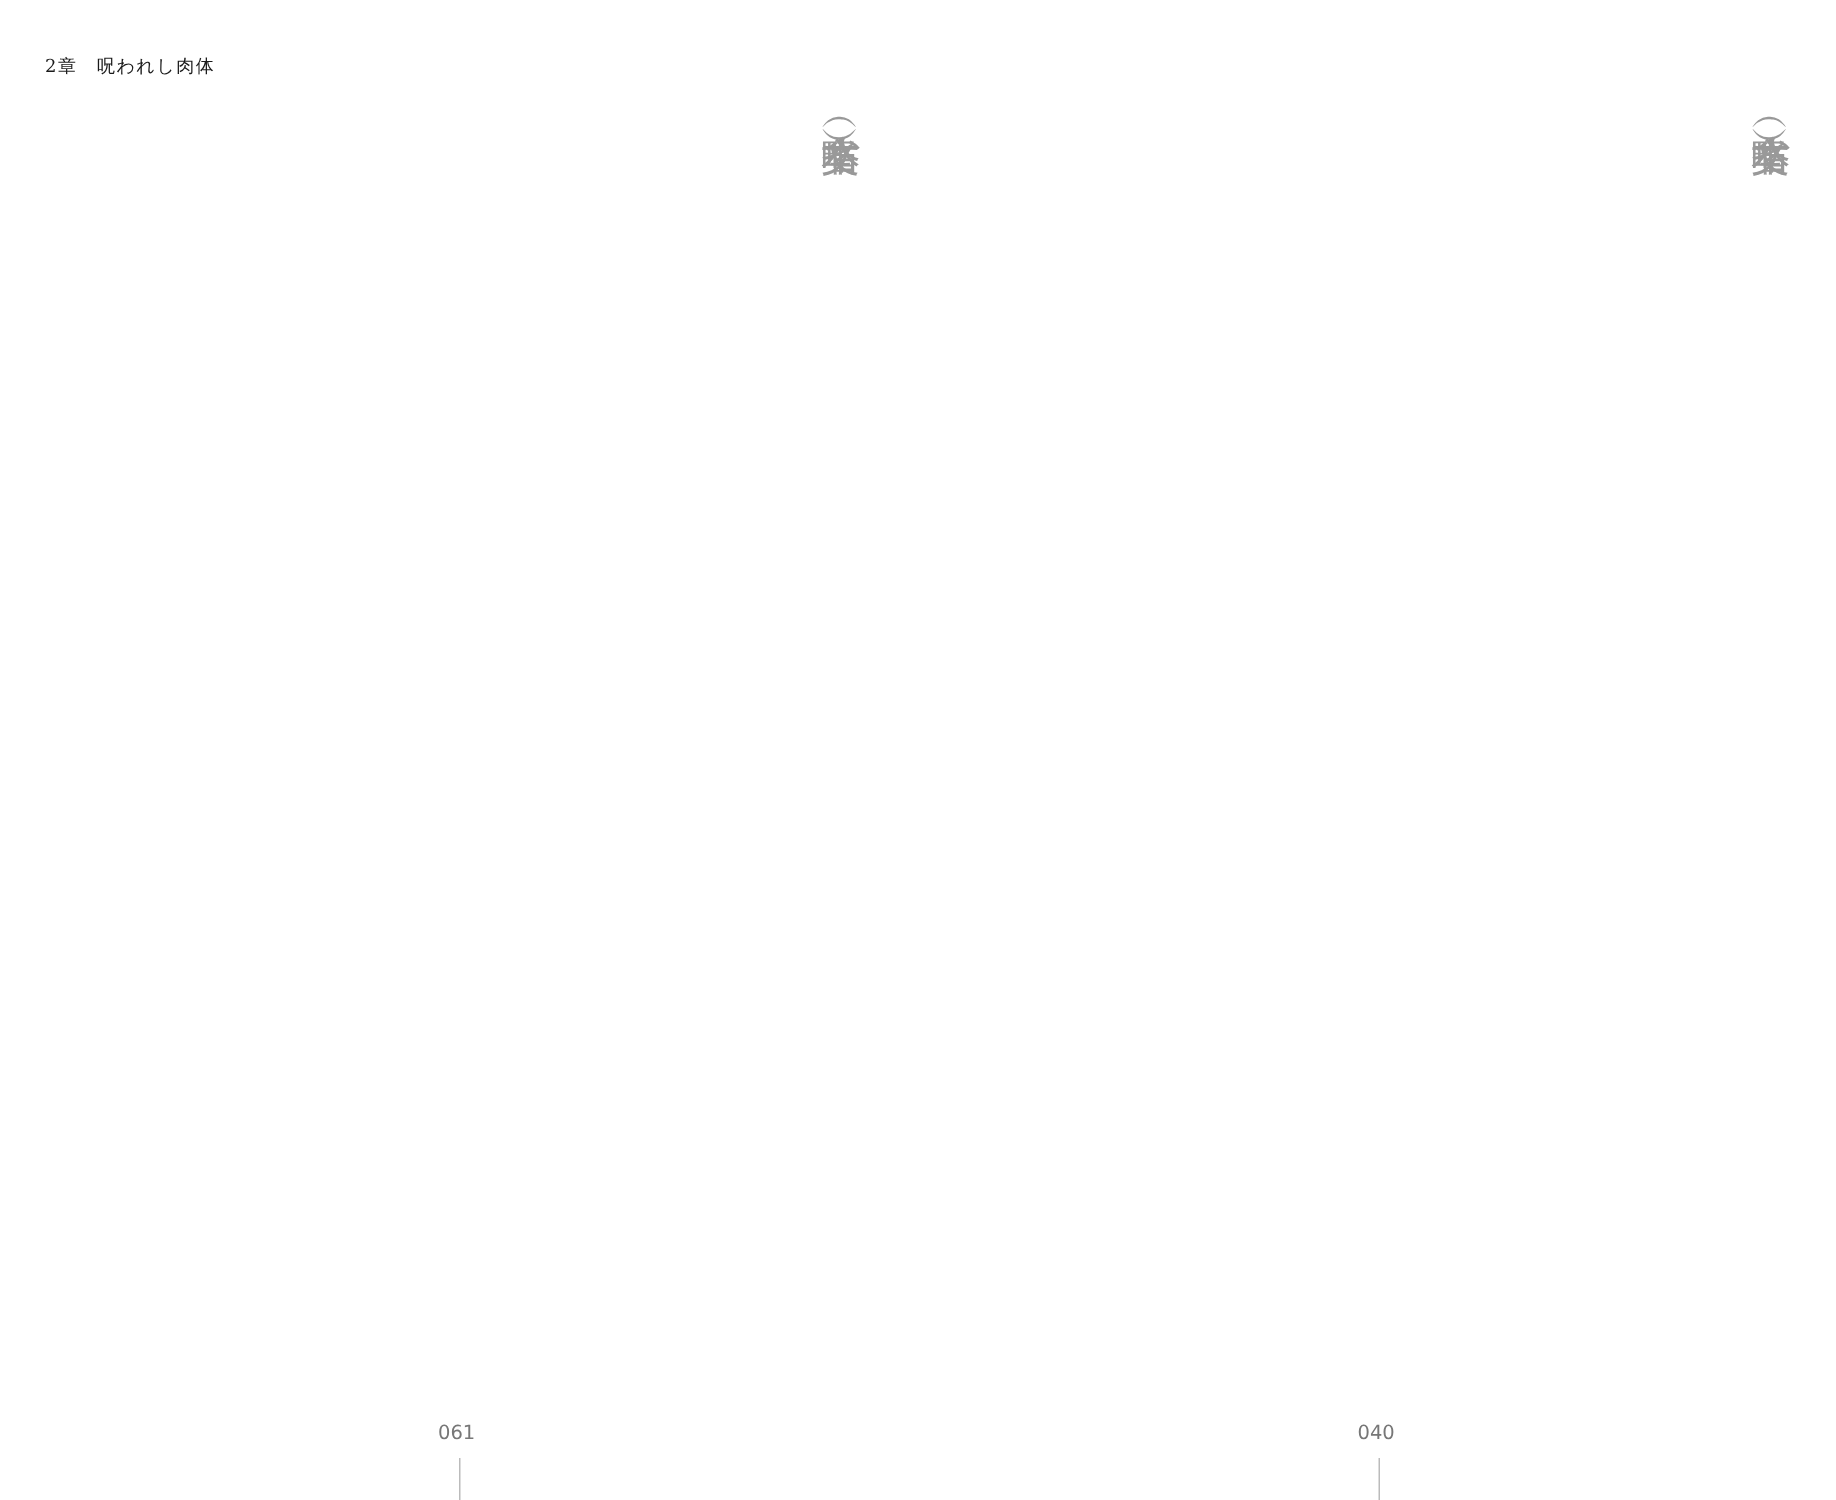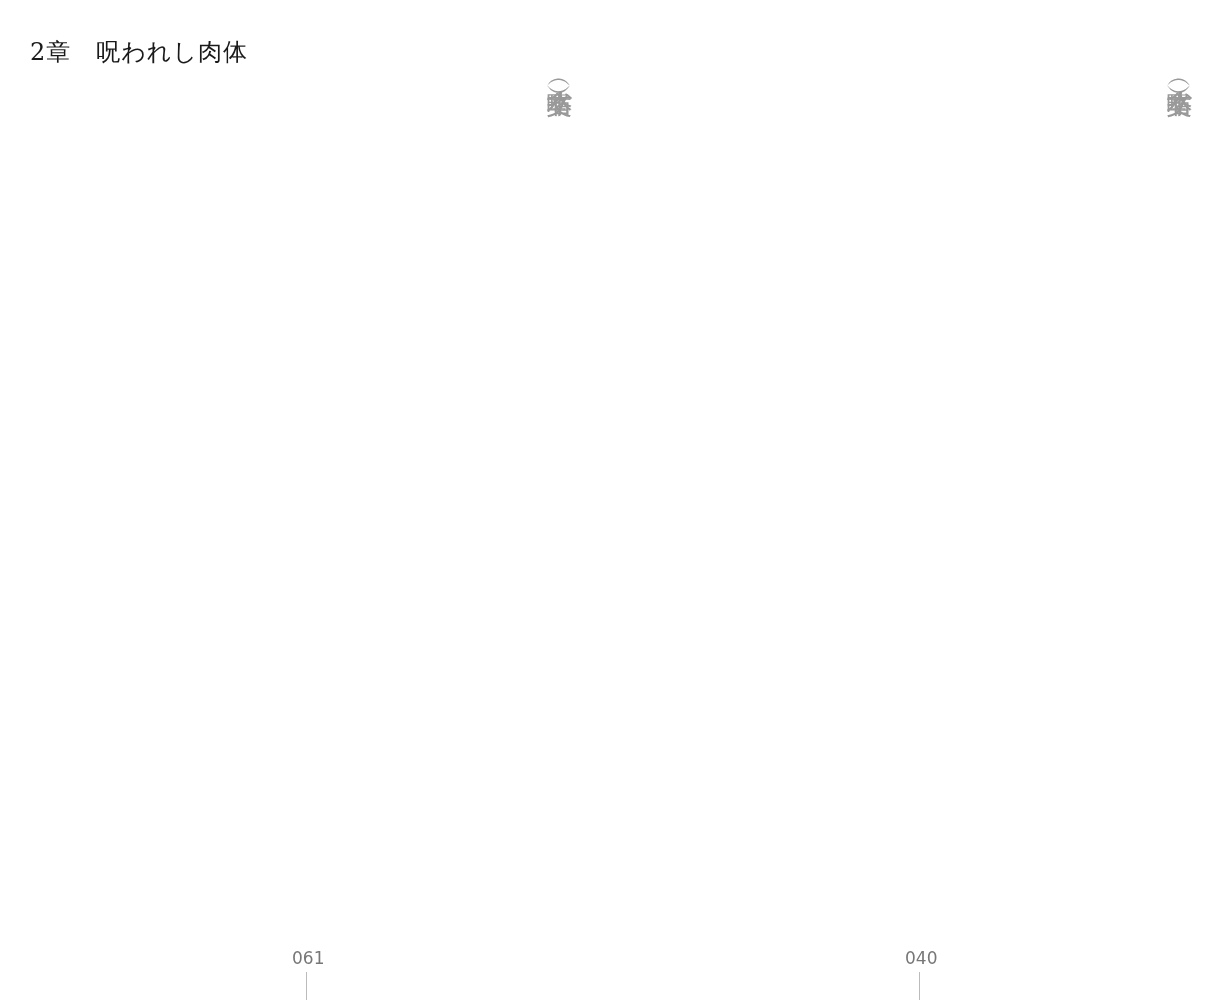--- a/index.html
+++ b/index.html
@@ -3,31 +3,31 @@
   <meta charset="utf-8">
   <style>
     html, body { margin: 0; padding: 0; }
     body {
       width: 1224px; height: 1000px; background: #ffffff;
       font-family: "DejaVu Serif", serif; color: #1a1a1a;
       position: relative; overflow: hidden;
     }
     .running-head {
       position: absolute; left: 30px; top: 36px;
-      font-size: 24px; letter-spacing: 1px;
+      font-size: 12px; letter-spacing: 1px;
     }
     .page {
       position: absolute; top: 70px; height: 840px;
       writing-mode: vertical-rl; font-size: 26px; line-height: 40px;
       color: #999;
     }
     .page.left { left: 40px; width: 540px; }
     .page.right { left: 640px; width: 560px; }
     .folio {
-      position: absolute; top: 948px; font-size: 17px; color: #777;
+      position: absolute; top: 948px; font-size: 13px; color: #777;
       font-family: "DejaVu Sans", sans-serif;
     }
     .folio.left { left: 292px; }
     .folio.right { left: 905px; }
     .folio-rule {
       position: absolute; top: 972px; width: 1px; height: 28px; background: #bbb;
     }
     .folio-rule.left { left: 306px; }
     .folio-rule.right { left: 919px; }
   </style>

